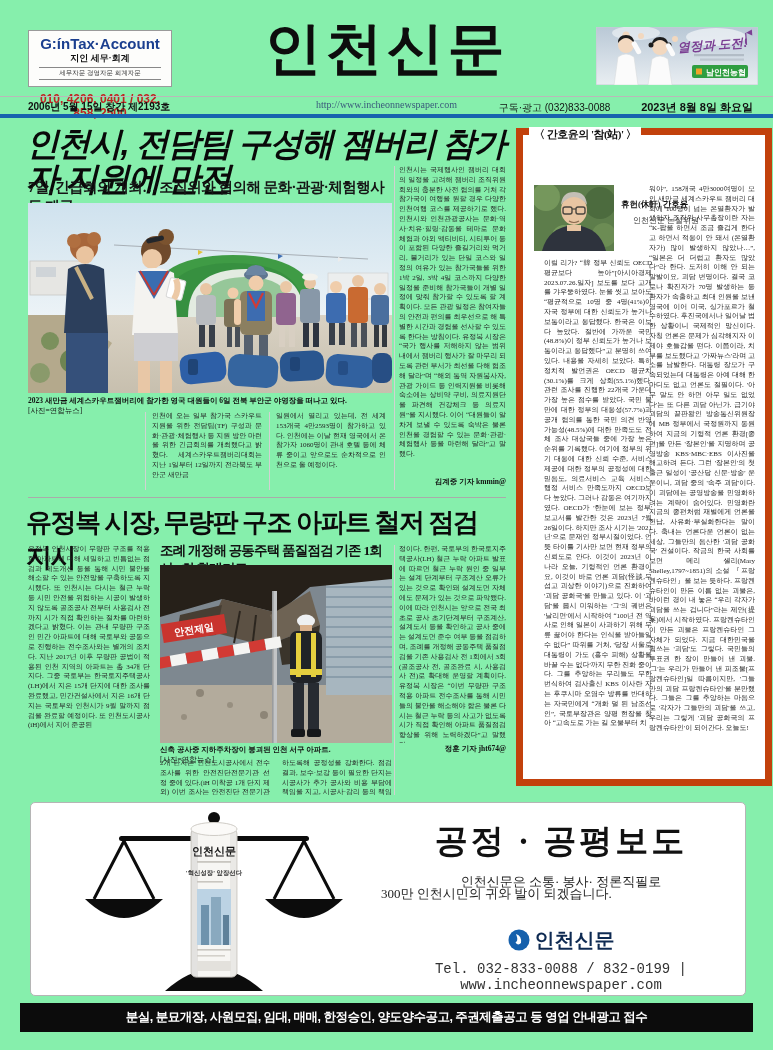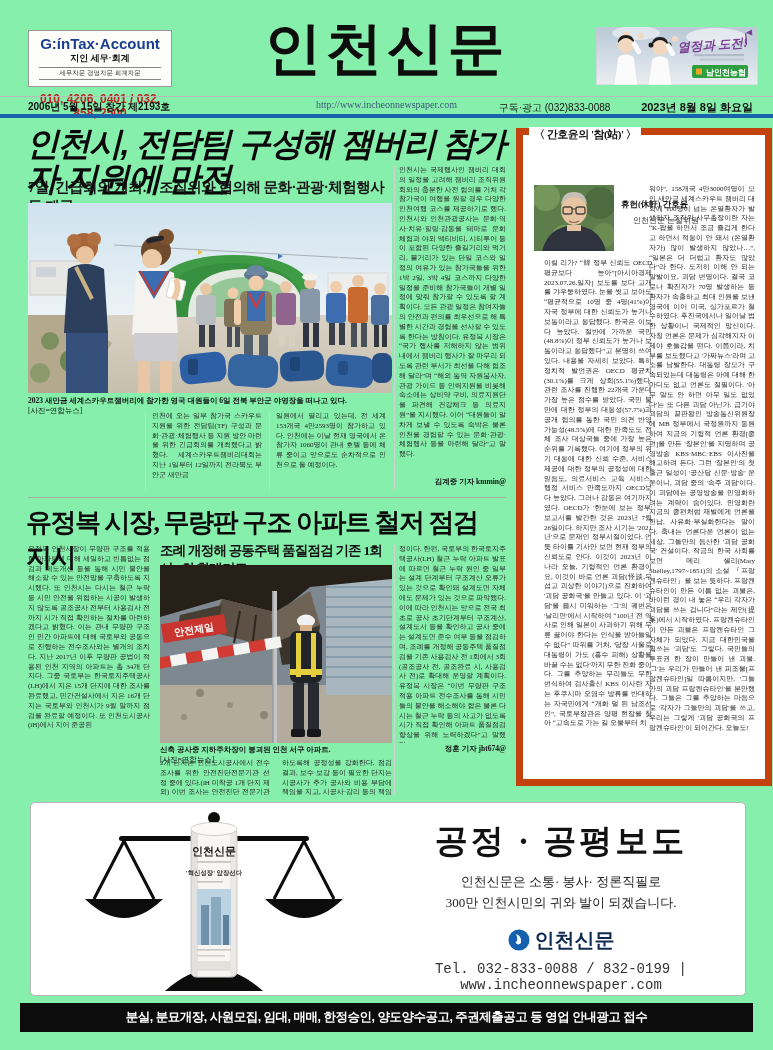--- a/index.html
+++ b/index.html
@@ -63,21 +63,21 @@
   .col-author{position:absolute;left:98px;top:64px;width:136px;font-size:8.5px;font-weight:bold;color:#111;}
   .col-role{position:absolute;left:110px;top:80px;width:136px;font-size:8px;color:#333;}
   .col-left{left:21px;top:124px;width:108px;height:508px;}
   .col-right{left:126px;top:50px;width:106px;height:582px;}
   
   .promo-box{left:30px;top:802px;width:714px;height:192px;border:1px solid #b5b5b5;border-radius:5px;background:#fff;}
   .scales{position:absolute;left:48px;top:6px;width:270px;height:184px;}
   .promo-title{position:absolute;left:350px;top:16px;width:360px;text-align:center;
                font-size:33px;font-weight:700;letter-spacing:3px;color:#111;}
   .promo-l1{position:absolute;left:350px;top:70px;width:360px;text-align:center;font-size:13px;color:#222;}
-  .promo-l2{position:absolute;left:350px;top:91px;width:360px;text-align:center;font-size:13px;color:#222;}
+  .promo-l2{position:absolute;left:350px;top:82px;width:360px;text-align:left;font-size:13px;color:#222;}
   .promo-logo{position:absolute;left:350px;top:124px;width:360px;text-align:center;
               font-family:"Liberation Sans",sans-serif;font-size:20px;font-weight:900;color:#0e2a52;}
   .promo-logo svg{vertical-align:-4px;margin-right:5px;}
   .promo-tel{position:absolute;left:350px;top:158px;width:360px;text-align:center;
              font-size:14px;color:#333;font-family:Liberation Mono, monospace;}
   
   .footer-bar{left:20px;top:1003px;width:733px;height:29px;background:#0c0c0c;color:#fff;
               text-align:center;line-height:29px;font-size:12.5px;font-weight:bold;
               font-family:"Liberation Sans",sans-serif;letter-spacing:-0.5px;}
 </style>

